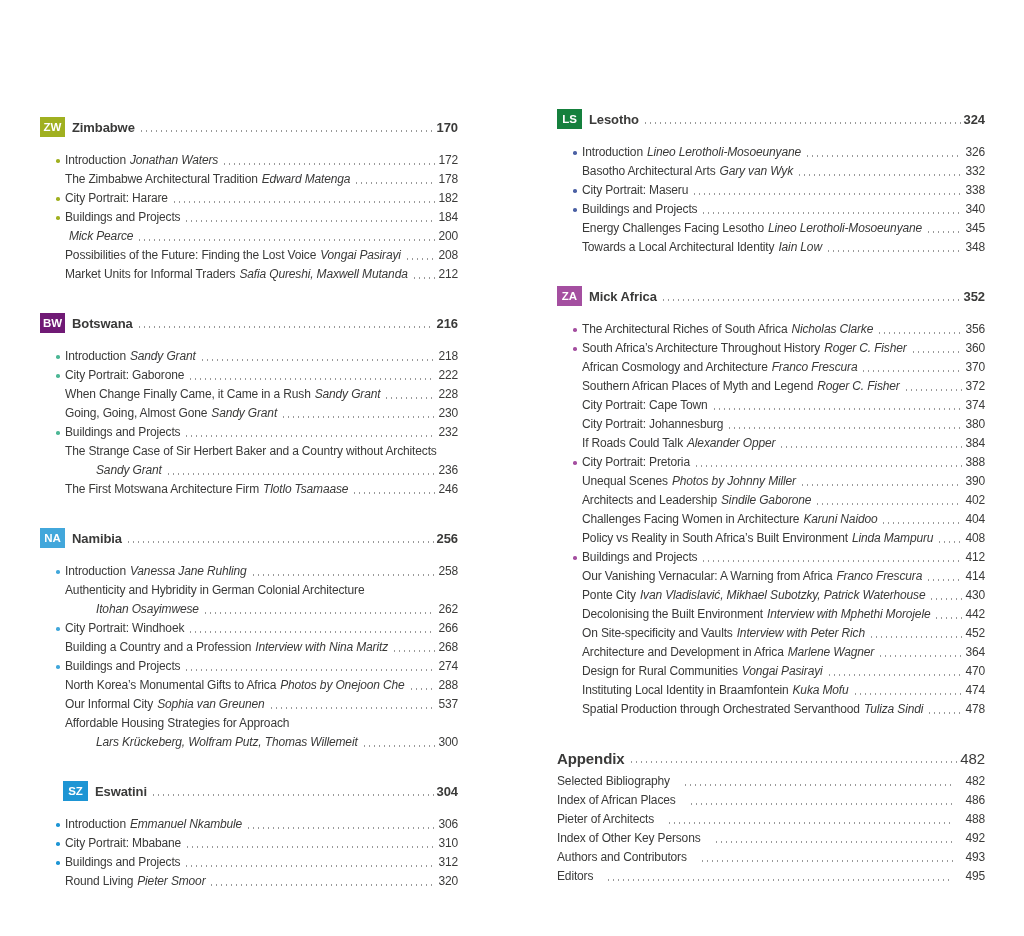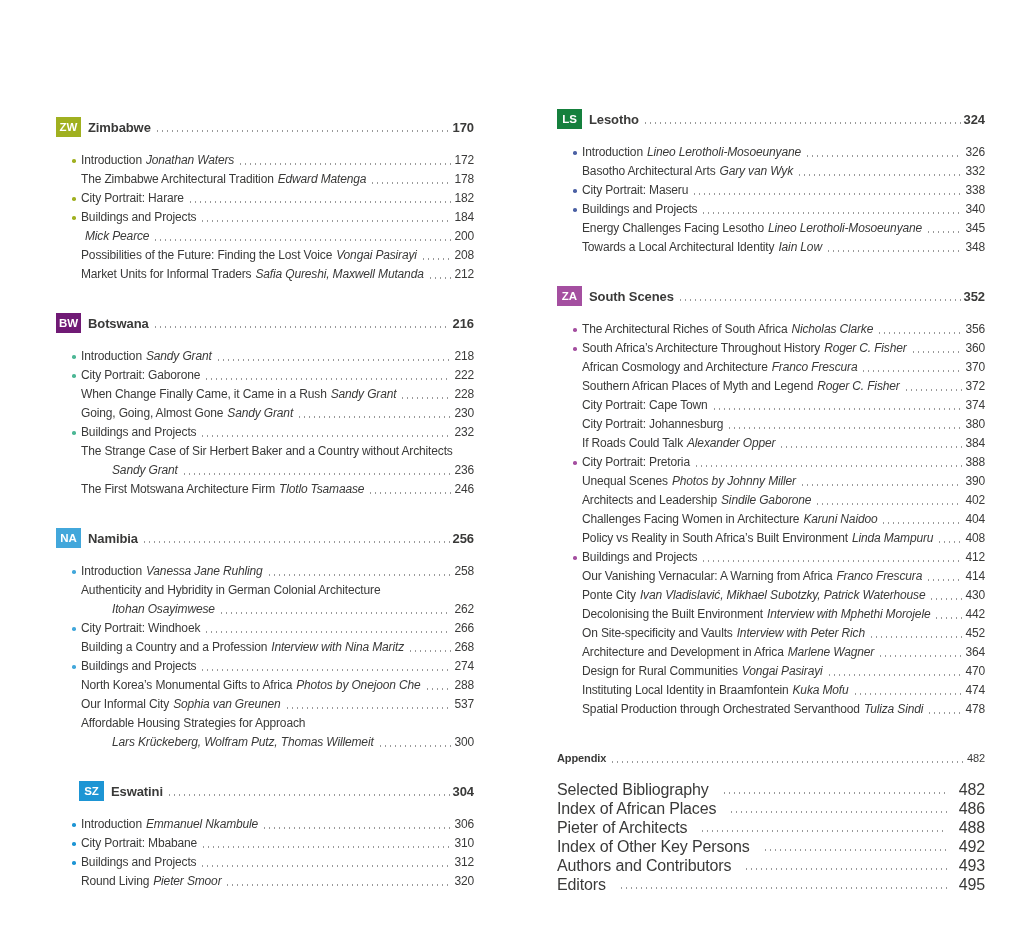--- a/index.html
+++ b/index.html
@@ -14,21 +14,21 @@
   }
   .page {
     position: relative;
     width: 1024px;
     height: 936px;
   }
   .col {
     position: absolute;
     top: 0;
   }
-  #col-left  { left: 56px;  top: 117px; width: 418px; }
+  #col-left  { left: 40px;  top: 117px; width: 418px; }
   #col-right { left: 557px; top: 109px; width: 428px; }
 
   .section { margin-bottom: 29px; }
 
   .sec-head {
     display: flex;
     align-items: center;
     height: 20px;
     font-size: 13px;
     font-weight: 700;
@@ -90,29 +90,29 @@
   .entry-author {
     white-space: nowrap;
     font-style: italic;
     margin-left: 4px;
   }
   .entry-author:empty { margin-left: 0; }
 
   .appendix-head {
     display: flex;
     align-items: center;
-    font-size: 11px;
+    font-size: 15px;
     font-weight: 700;
     height: 20px;
-    margin-bottom: 12px;
+    margin-bottom: 4px;
     letter-spacing: -0.1px;
   }
   .app-row {
     display: flex;
-    font-size: 16px;
+    font-size: 12px;
     line-height: 19px;
     letter-spacing: -0.15px;
     gap: 9px;
   }
 </style>
 </head>
 <body>
 
 <div class="page">
   <div class="col" id="col-left">
@@ -356,21 +356,21 @@
         <div class="row">
           <span class="entry-title">Towards a Local Architectural Identity</span>
           <span class="entry-author">Iain Low</span>
           <span class="dots"></span>
           <span class="page-num">348</span>
         </div>
       </div>
       <div class="section">
         <div class="sec-head">
           <span class="badge" style="background: rgb(164, 79, 160);">ZA</span>
-          <span class="sec-name">South Scenes</span>
+          <span class="sec-name">Mick Africa</span>
           <span class="dots"></span>
           <span class="page-num">352</span>
         </div>
         <div class="row">
           <span class="bullet" style="background: rgb(164, 79, 160);"></span>
           <span class="entry-title">The Architectural Riches of South Africa</span>
           <span class="entry-author">Nicholas Clarke</span>
           <span class="dots"></span>
           <span class="page-num">356</span>
         </div>

